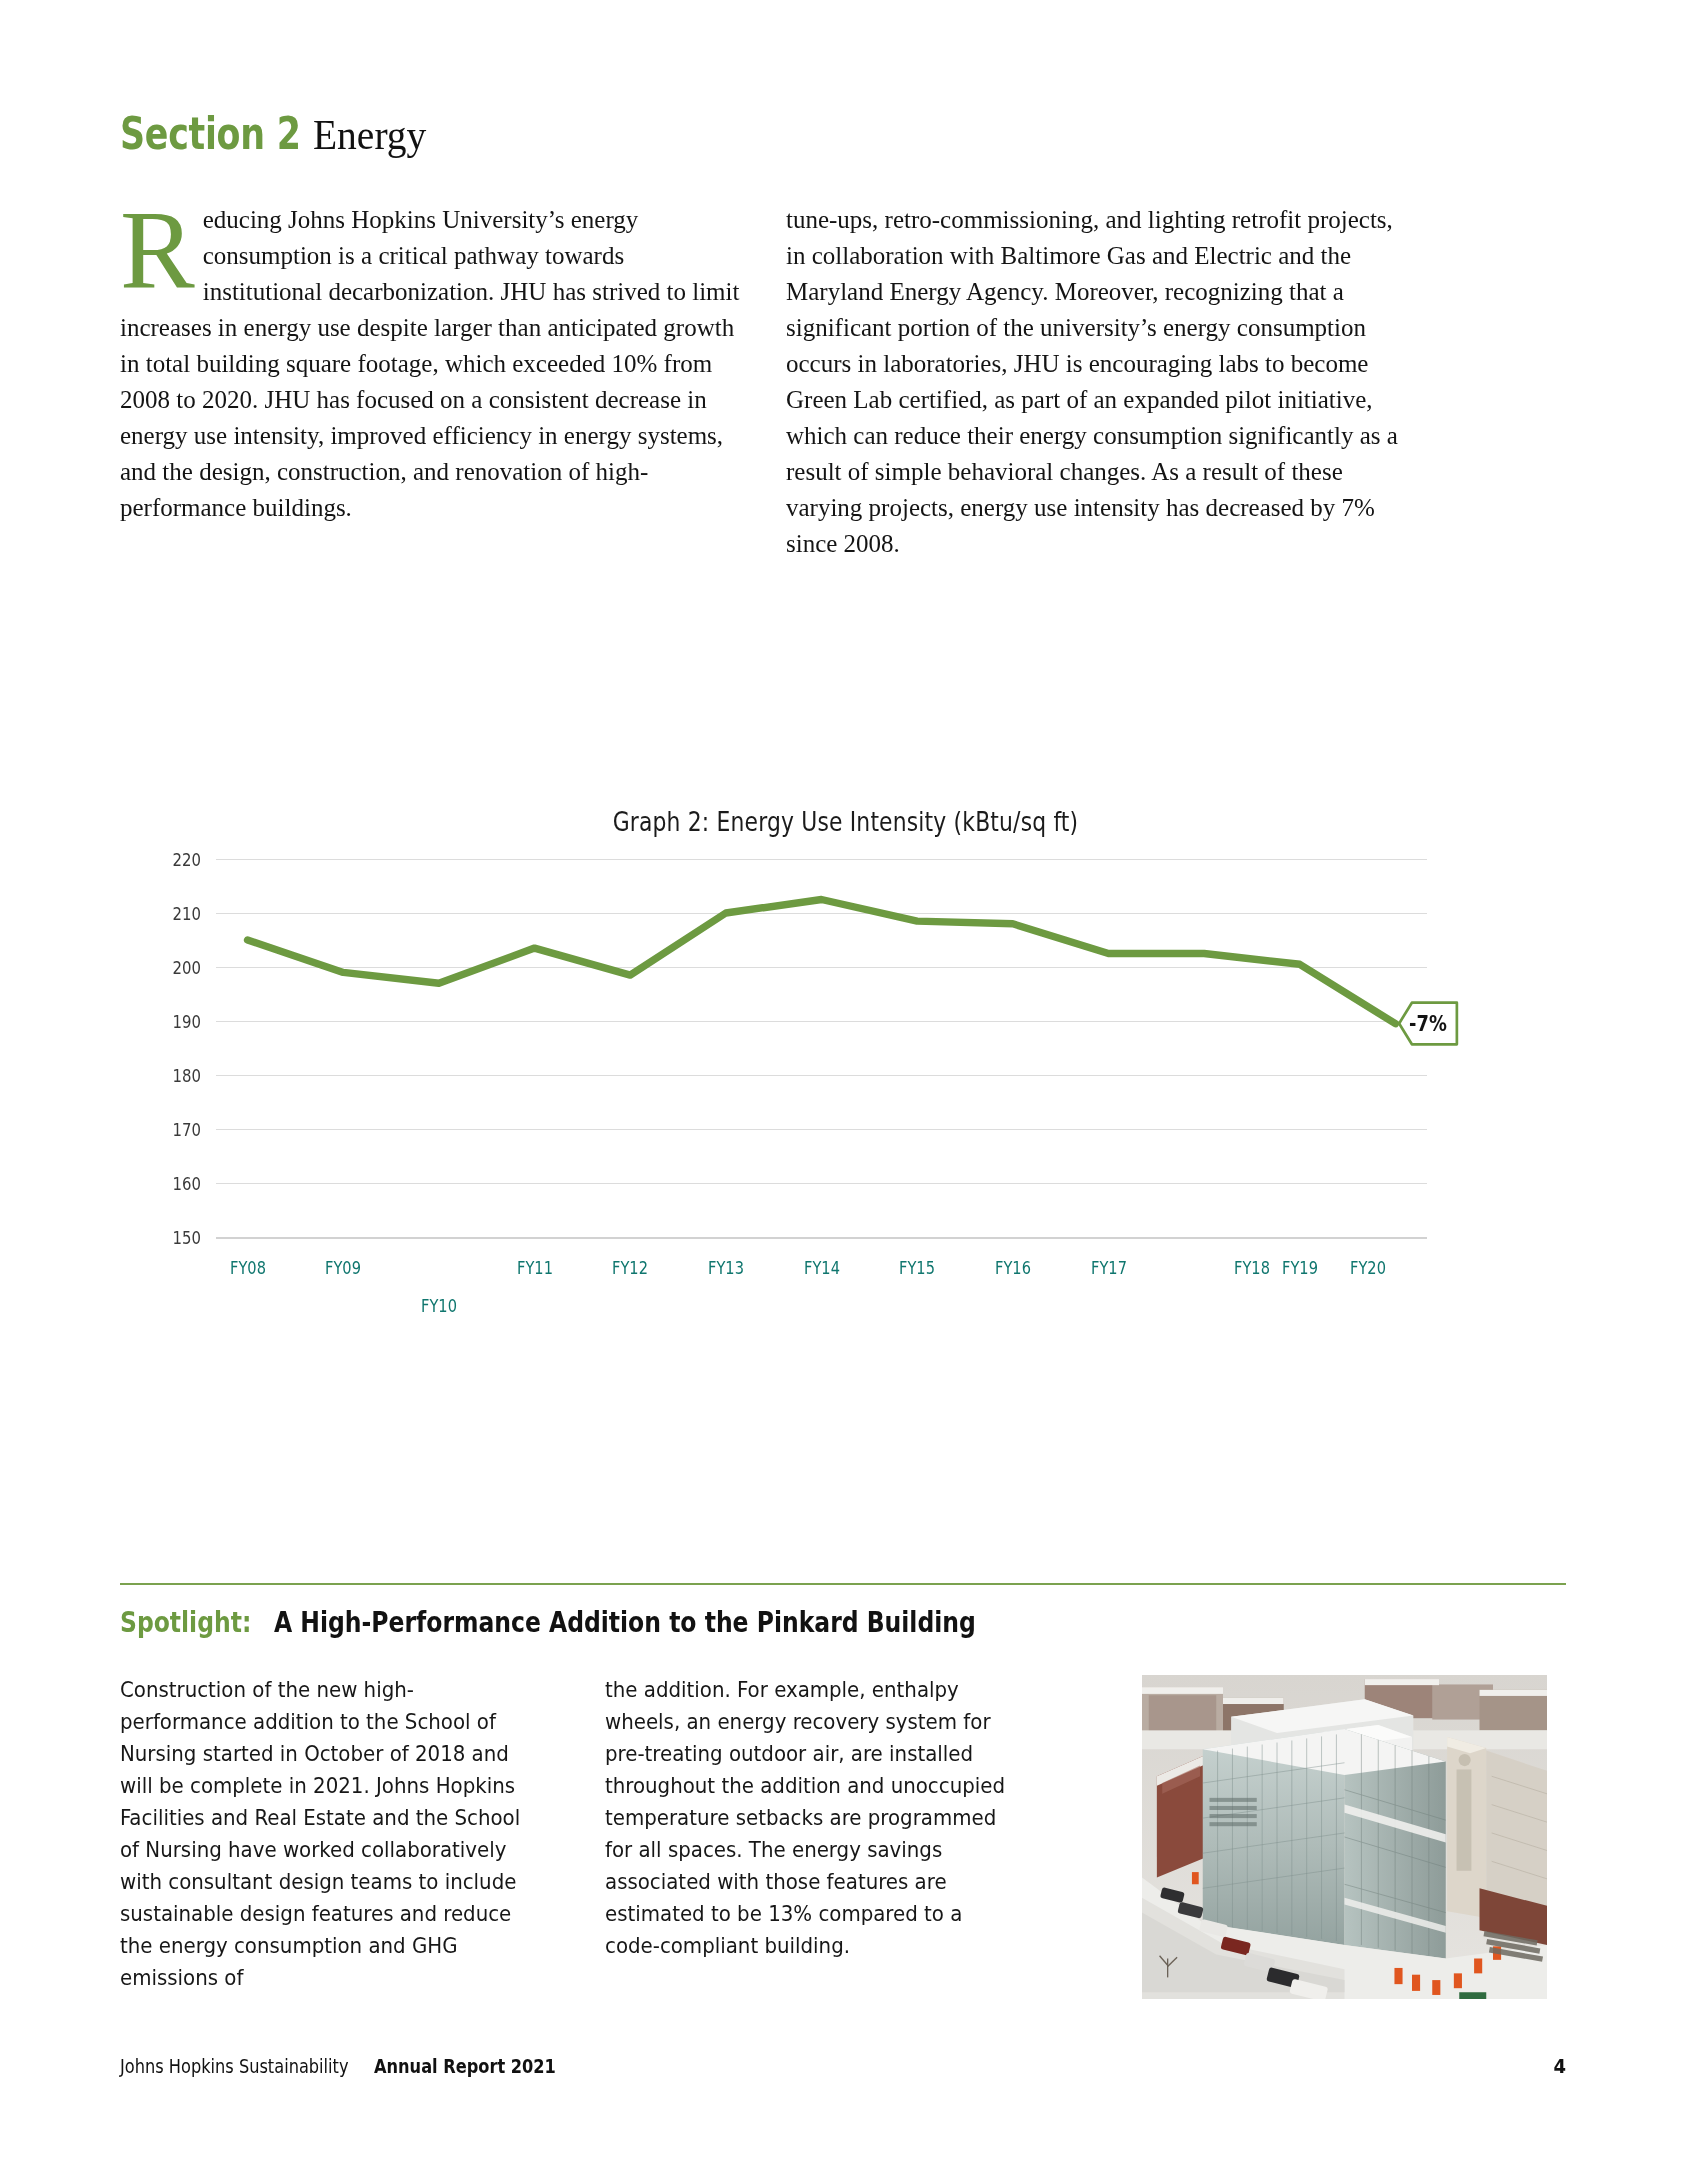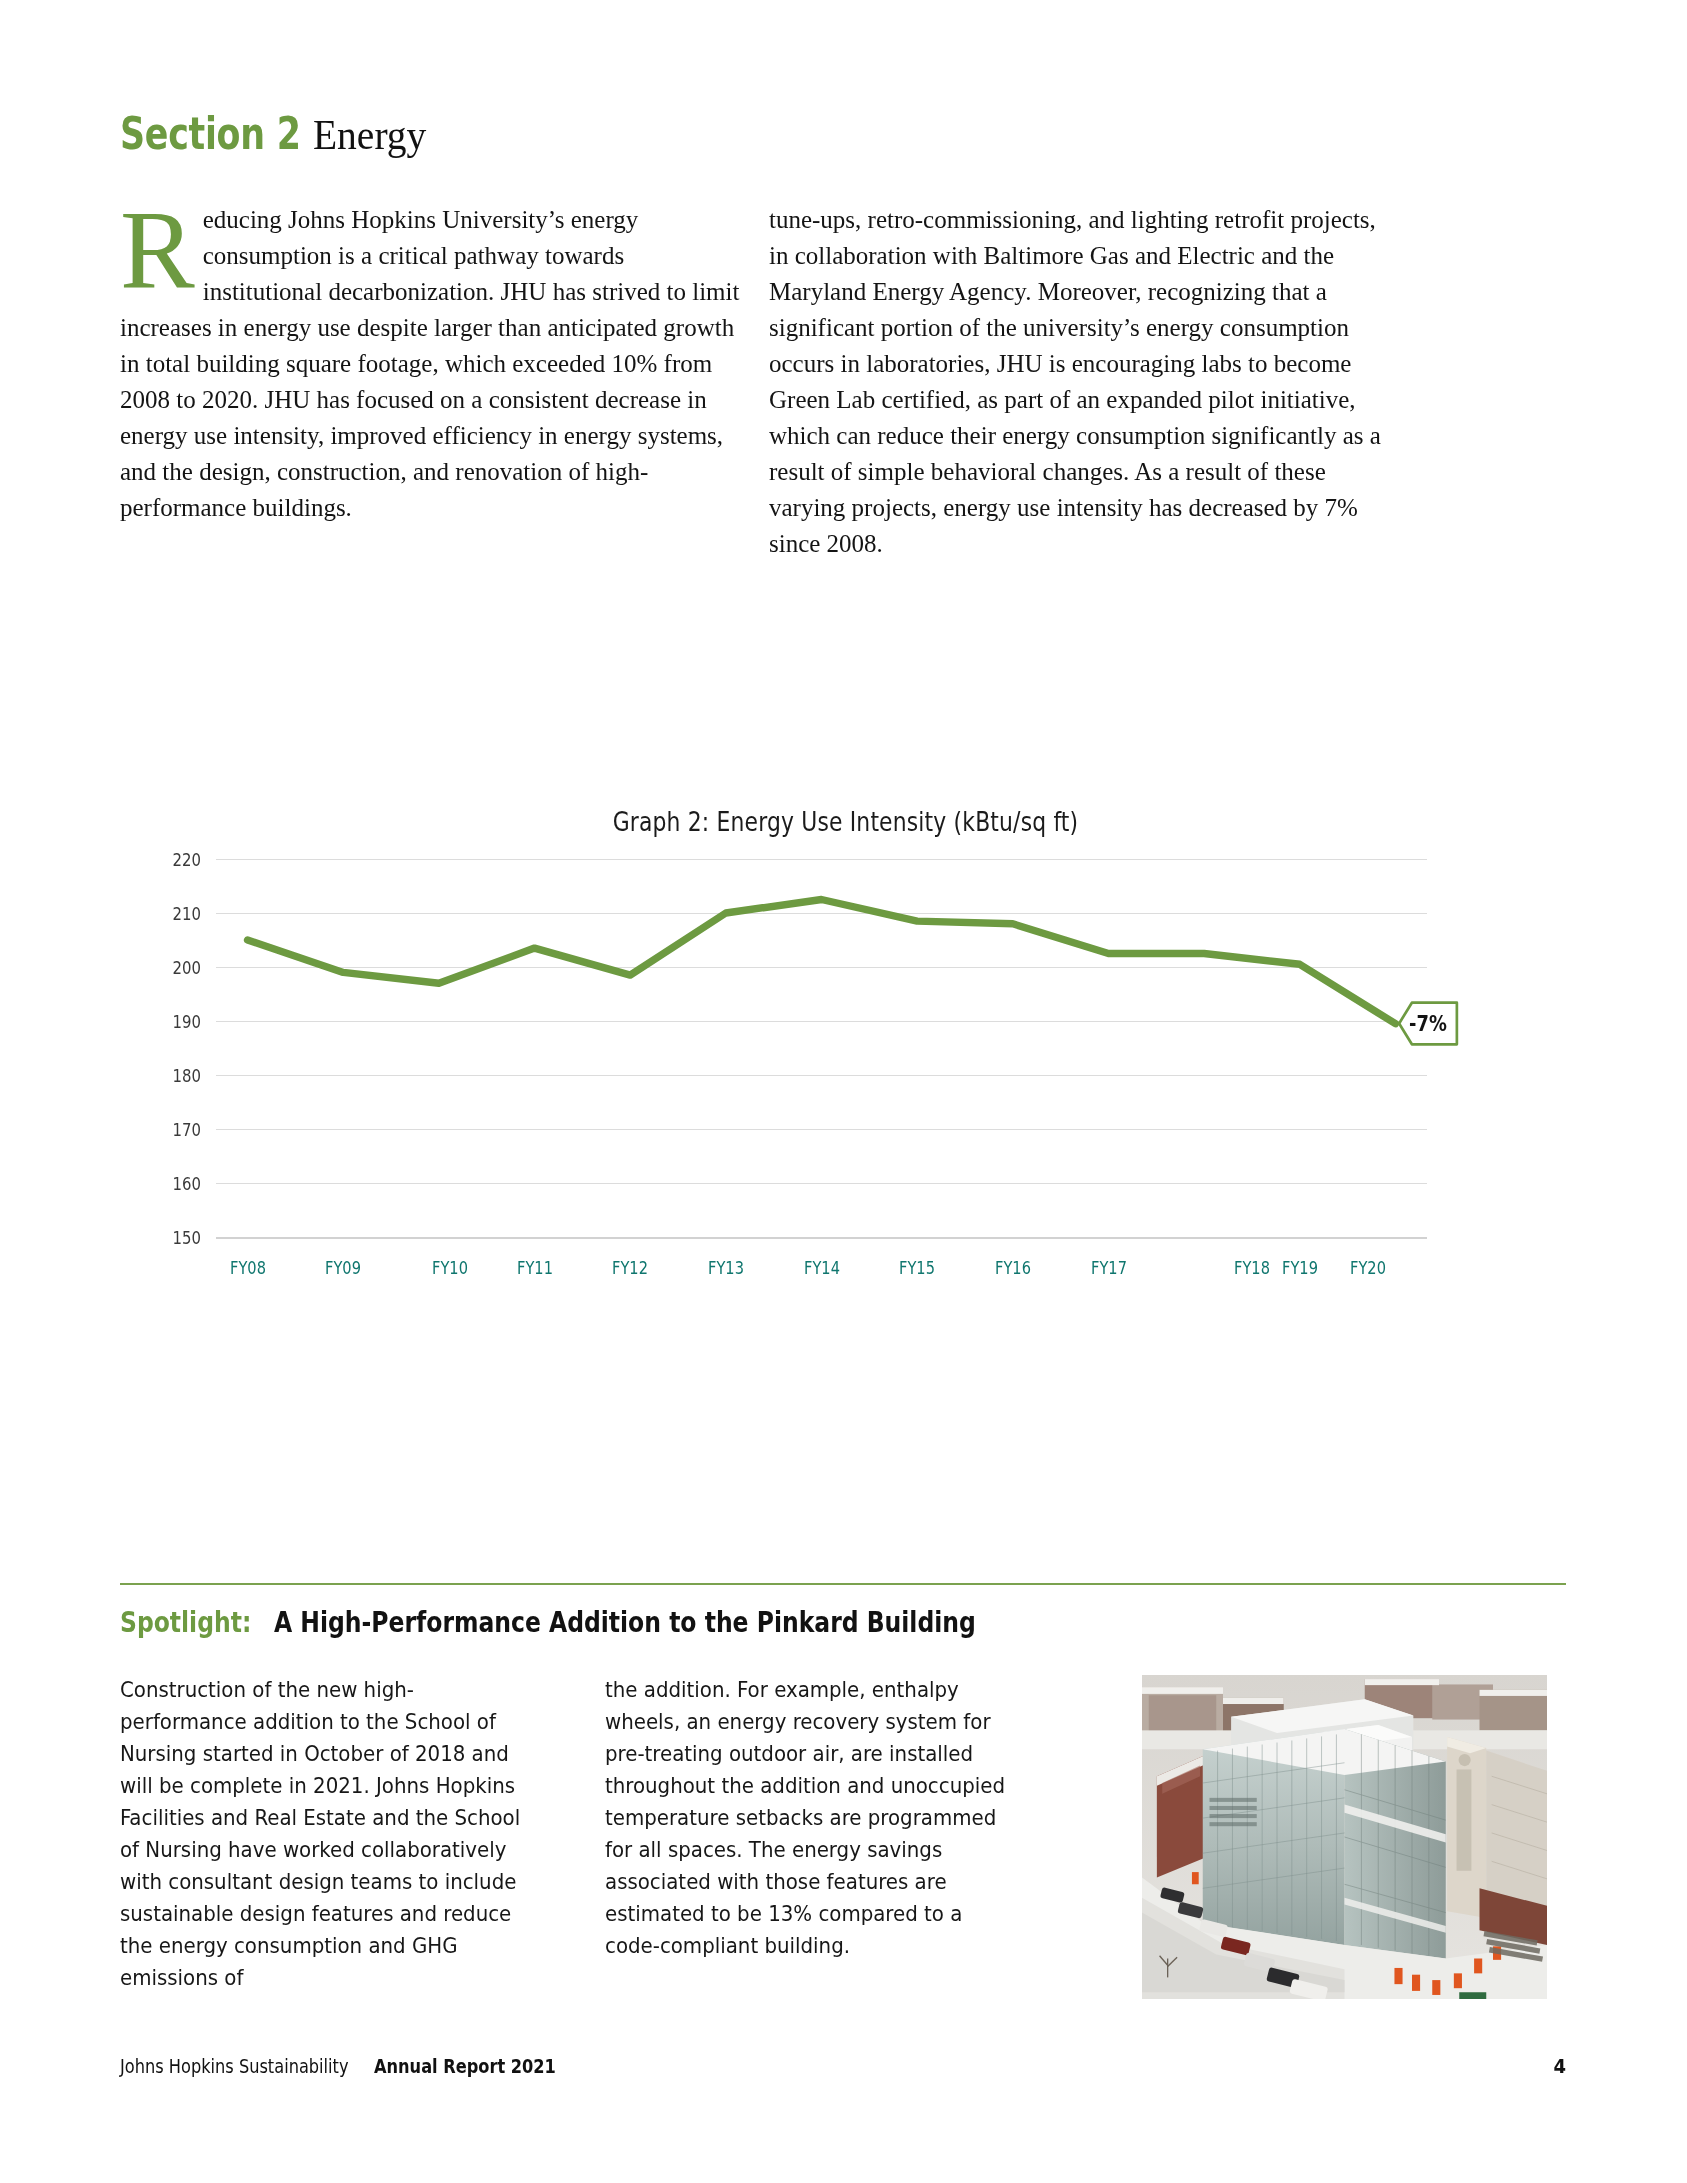--- a/index.html
+++ b/index.html
@@ -45,21 +45,21 @@
   }
   .col{
     width:621px;
     float:left;
     font-family:"Liberation Serif", serif;
     font-size:25px;
     line-height:36px;
     color:#141414;
     text-align:left;
   }
-  .col.right{ margin-left:28px; }
+  .col.right{ margin-left:45px; }
   .col p{ margin:0; }
   .col p.indent{ text-indent:51px; }
 
   .dropcap{
     float:left;
     font-family:"Liberation Serif", serif;
     color:#6d9a41;
     font-size:112px;
     line-height:88px;
     padding-right:8px;
@@ -237,21 +237,21 @@
           <div class="gridline base" style="top: 378px;"></div>
         </div>
 
       <svg class="series-svg" id="series" viewBox="0 0 1795 560" preserveAspectRatio="none">
           <polyline points="46.79,120.00 188.57,168.00 330.36,184.00 472.14,132.00 613.93,172.00 755.71,80.00 897.50,60.00 1039.29,92.00 1181.07,96.00 1322.86,140.00 1464.64,140.00 1606.43,156.00 1748.21,244.00" fill="none" stroke="#6d9a41" stroke-width="11" stroke-linejoin="round" stroke-linecap="round"></polyline>
         </svg>
 
       <div class="xlabels" id="xlabels">
           <div class="xlabel" style="left: 32px;"><span>FY08</span></div>
           <div class="xlabel" style="left: 127px;"><span>FY09</span></div>
-          <div class="xlabel" style="left: 234px;"><span>FY10</span></div>
+          <div class="xlabel" style="left: 223px; margin-top: 38px;"><span>FY10</span></div>
           <div class="xlabel" style="left: 319px;"><span>FY11</span></div>
           <div class="xlabel" style="left: 414px; text-align: right;"><span>FY12</span></div>
           <div class="xlabel" style="left: 510px;"><span>FY13</span></div>
           <div class="xlabel" style="left: 606px;"><span>FY14</span></div>
           <div class="xlabel" style="left: 701px;"><span>FY15</span></div>
           <div class="xlabel" style="left: 797px;"><span>FY16</span></div>
           <div class="xlabel" style="left: 893px;"><span>FY17</span></div>
           <div class="xlabel" style="left: 1036px;"><span>FY18</span></div>
           <div class="xlabel" style="left: 1084px;"><span>FY19</span></div>
           <div class="xlabel" style="left: 1152px; text-decoration: underline;"><span>FY20</span></div>

